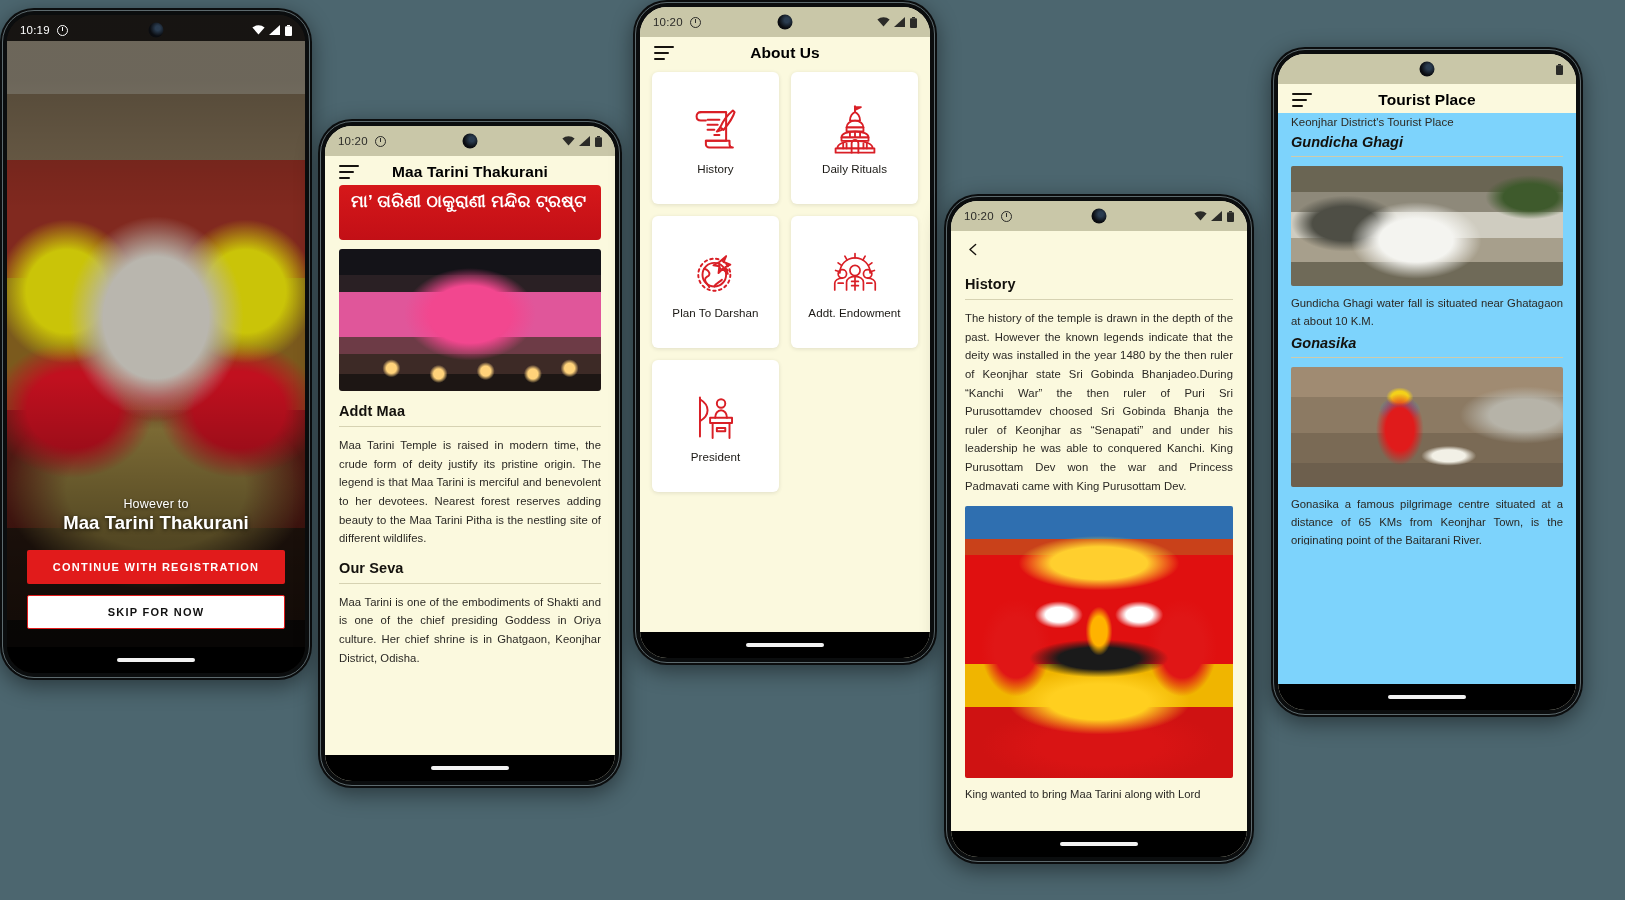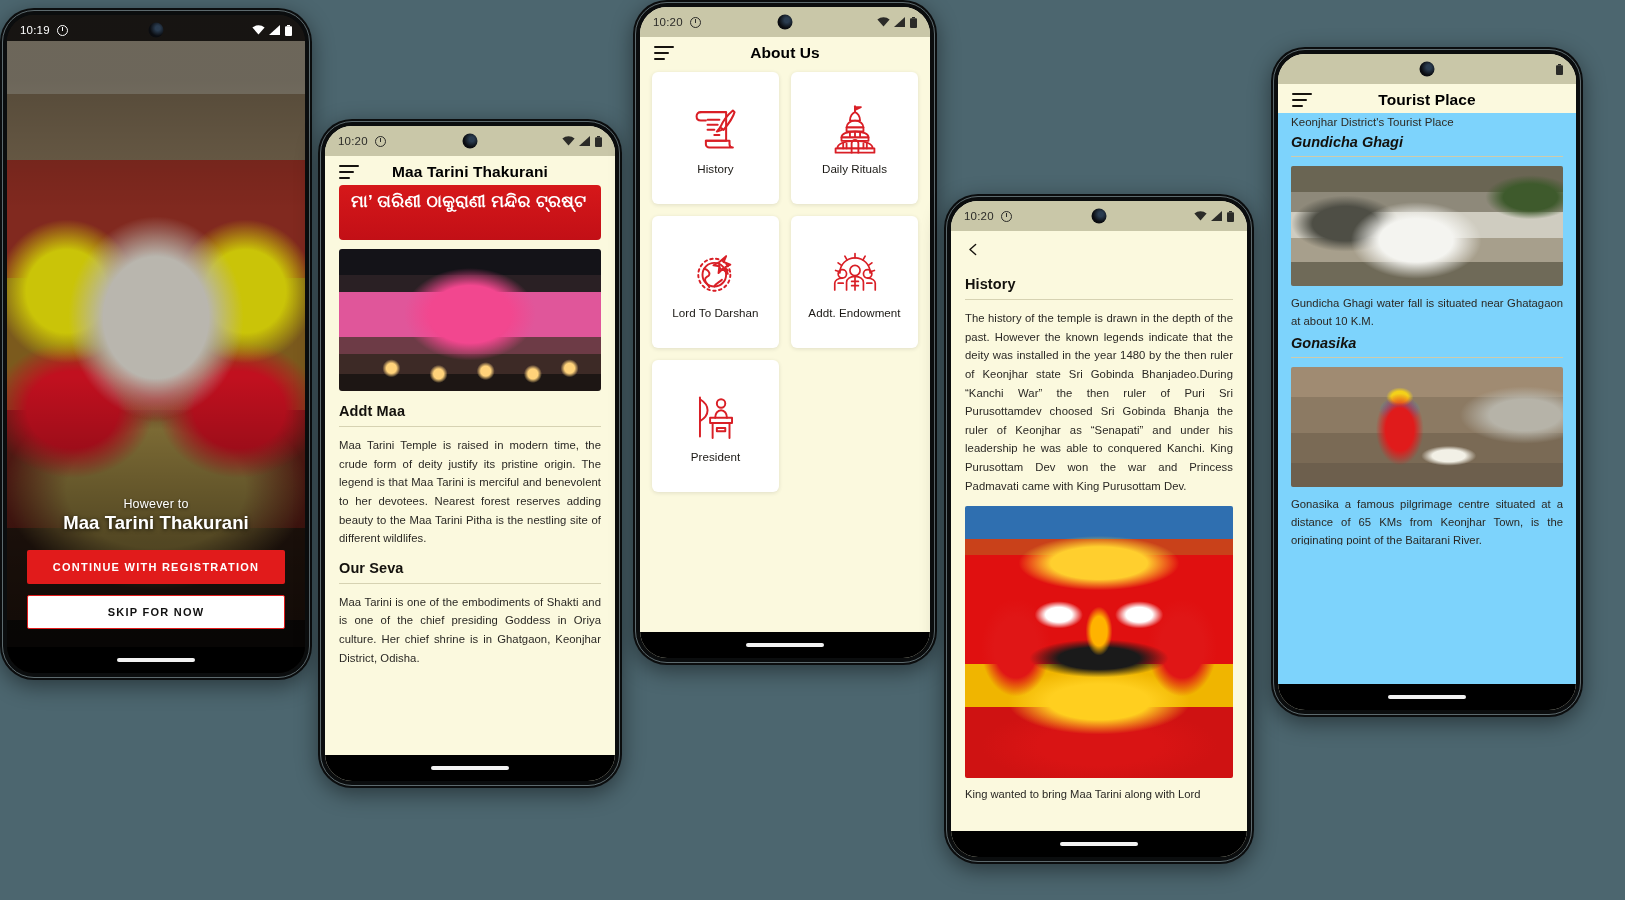--- a/index.html
+++ b/index.html
@@ -377,21 +377,21 @@
             <span class="tile-ic">
               <svg viewBox="0 0 64 64" fill="none" stroke="#d91f26" stroke-width="2.3" stroke-linecap="round" stroke-linejoin="round">
                 <circle cx="30" cy="34" r="19" stroke-dasharray="3 4"></circle>
                 <circle cx="30" cy="34" r="14"></circle>
                 <path d="M18 27c4 1 7 4 6 7s-5 2-5 6 4 5 5 9"></path>
                 <path d="M36 21c-1 4 1 7 4 7s5-2 6 1"></path>
                 <path d="M30 48c2-4 6-5 9-8"></path>
                 <path d="M44 12l-3 7 8 3-6 3 3 8-6-6-5 5 1-8-7-1 7-4z"></path>
               </svg>
             </span>
-            <span class="tile-label">Lord To Darshan</span>
+            <span class="tile-label">Plan To Darshan</span>
           </div>
 
           <div class="tile">
             <span class="tile-ic">
               <svg viewBox="0 0 64 64" fill="none" stroke="#d91f26" stroke-width="2" stroke-linecap="round" stroke-linejoin="round">
                 <path d="M14 32a18 18 0 0 1 36 0"></path>
                 <path d="M32 9v5M20 12l2.5 4.5M44 12l-2.5 4.5M12 20l4 3M52 20l-4 3M9 29l5 1.5M55 29l-5 1.5"></path>
                 <circle cx="32" cy="29" r="6"></circle>
                 <path d="M22 52v-9c0-4 4-7 10-7s10 3 10 7v9"></path>
                 <circle cx="17" cy="33" r="5"></circle>

